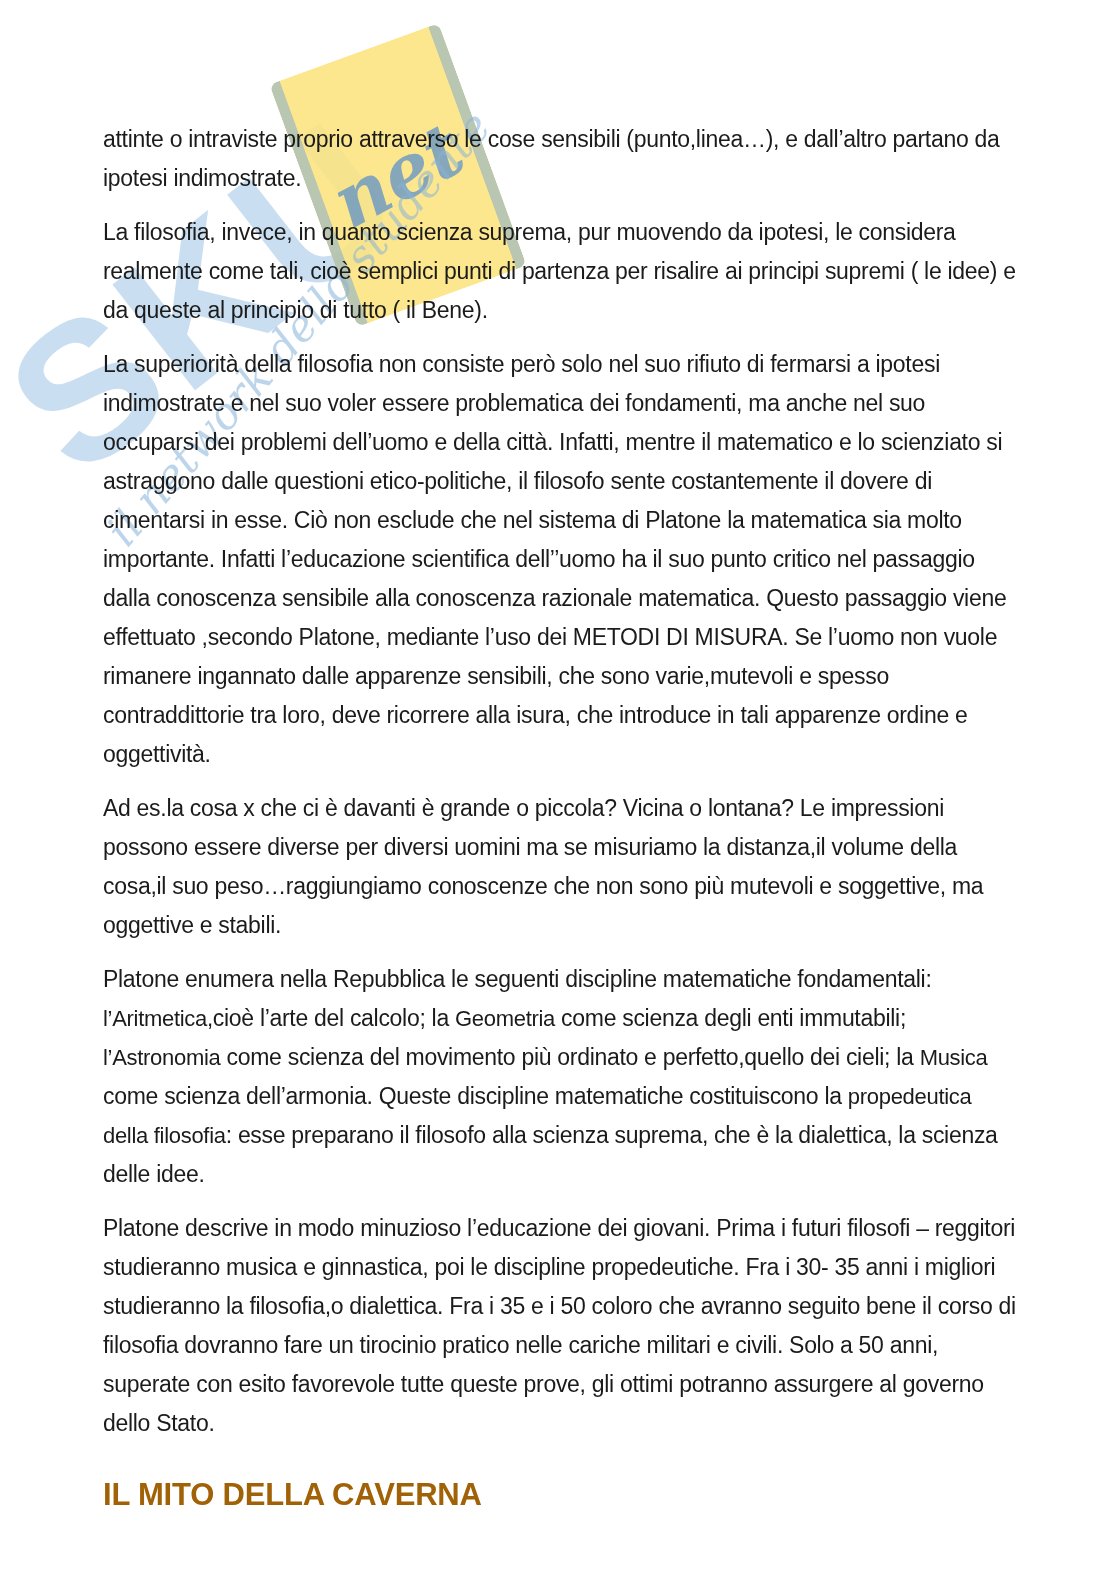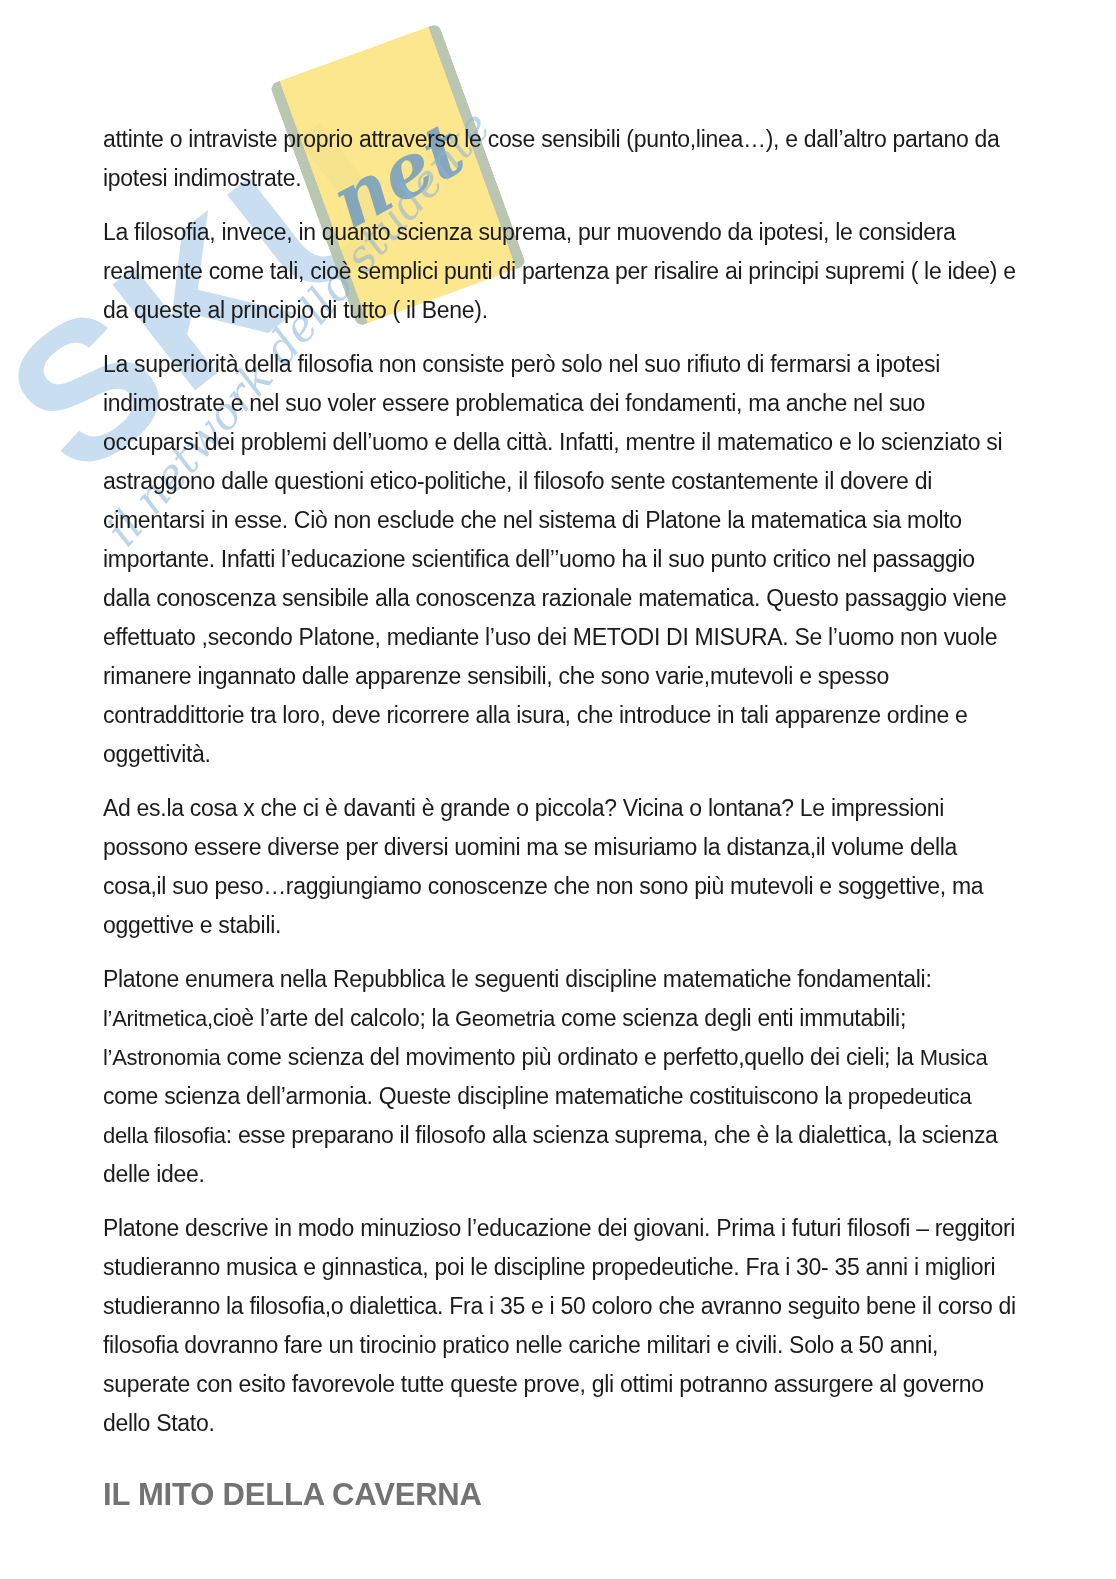--- a/index.html
+++ b/index.html
@@ -112,15 +112,15 @@
 
   <div class="body-text">
       <p class="para"><span>attinte o intraviste proprio attraverso le cose sensibili (punto,linea…), e dall’altro partano da ipotesi indimostrate.</span></p>
       <p class="para"><span>La filosofia, invece, in quanto scienza suprema, pur muovendo da ipotesi, le considera realmente come tali, cioè semplici punti di partenza per risalire ai principi supremi ( le idee) e da queste al principio di tutto ( il Bene).</span></p>
       <p class="para"><span>La superiorità della filosofia non consiste però solo nel suo rifiuto di fermarsi a ipotesi indimostrate e nel suo voler essere problematica dei fondamenti, ma anche nel suo occuparsi dei problemi dell’uomo e della città. Infatti, mentre il matematico e lo scienziato si astraggono dalle questioni etico-politiche, il filosofo sente costantemente il dovere di cimentarsi in esse. Ciò non esclude che nel sistema di Platone la matematica sia molto importante. Infatti l’educazione scientifica dell’’uomo ha il suo punto critico nel passaggio dalla conoscenza sensibile alla conoscenza razionale matematica. Questo passaggio viene effettuato ,secondo Platone, mediante l’uso dei METODI DI MISURA. Se l’uomo non vuole rimanere ingannato dalle apparenze sensibili, che sono varie,mutevoli e spesso contraddittorie tra loro, deve ricorrere alla isura, che introduce in tali apparenze ordine e oggettività.</span></p>
       <p class="para"><span>Ad es.la cosa x che ci è davanti è grande o piccola? Vicina o lontana? Le impressioni possono essere diverse per diversi uomini ma se misuriamo la distanza,il volume della cosa,il suo peso…raggiungiamo conoscenze che non sono più mutevoli e soggettive, ma oggettive e stabili.</span></p>
       <p class="para"><span>Platone enumera nella Repubblica le seguenti discipline matematiche fondamentali: </span><span class="big">l’Aritmetica,</span><span>cioè l’arte del calcolo; la </span><span class="big">Geometria</span><span> come scienza degli enti immutabili; </span><span class="big">l’Astronomia</span><span> come scienza del movimento più ordinato e perfetto,quello dei cieli; la </span><span class="big">Musica</span><span> come scienza dell’armonia. Queste discipline matematiche costituiscono la </span><span class="big">propedeutica della filosofia</span><span>: esse preparano il filosofo alla scienza suprema, che è la dialettica, la scienza delle idee.</span></p>
       <p class="para"><span>Platone descrive in modo minuzioso l’educazione dei giovani. Prima i futuri filosofi – reggitori studieranno musica e ginnastica, poi le discipline propedeutiche. Fra i 30- 35 anni i migliori studieranno la  filosofia,o dialettica. Fra i 35 e i 50 coloro che avranno seguito bene il corso di filosofia dovranno fare un tirocinio pratico nelle cariche militari e civili. Solo a 50 anni, superate con esito favorevole tutte queste prove, gli ottimi potranno assurgere al governo dello Stato.</span></p>
     </div>
 
-  <h1 class="heading" style="color: #737373;">IL MITO DELLA CAVERNA</h1>
+  <h1 class="heading" style="color: #a16207;">IL MITO DELLA CAVERNA</h1>
 
 </div>
 
 </body></html>

